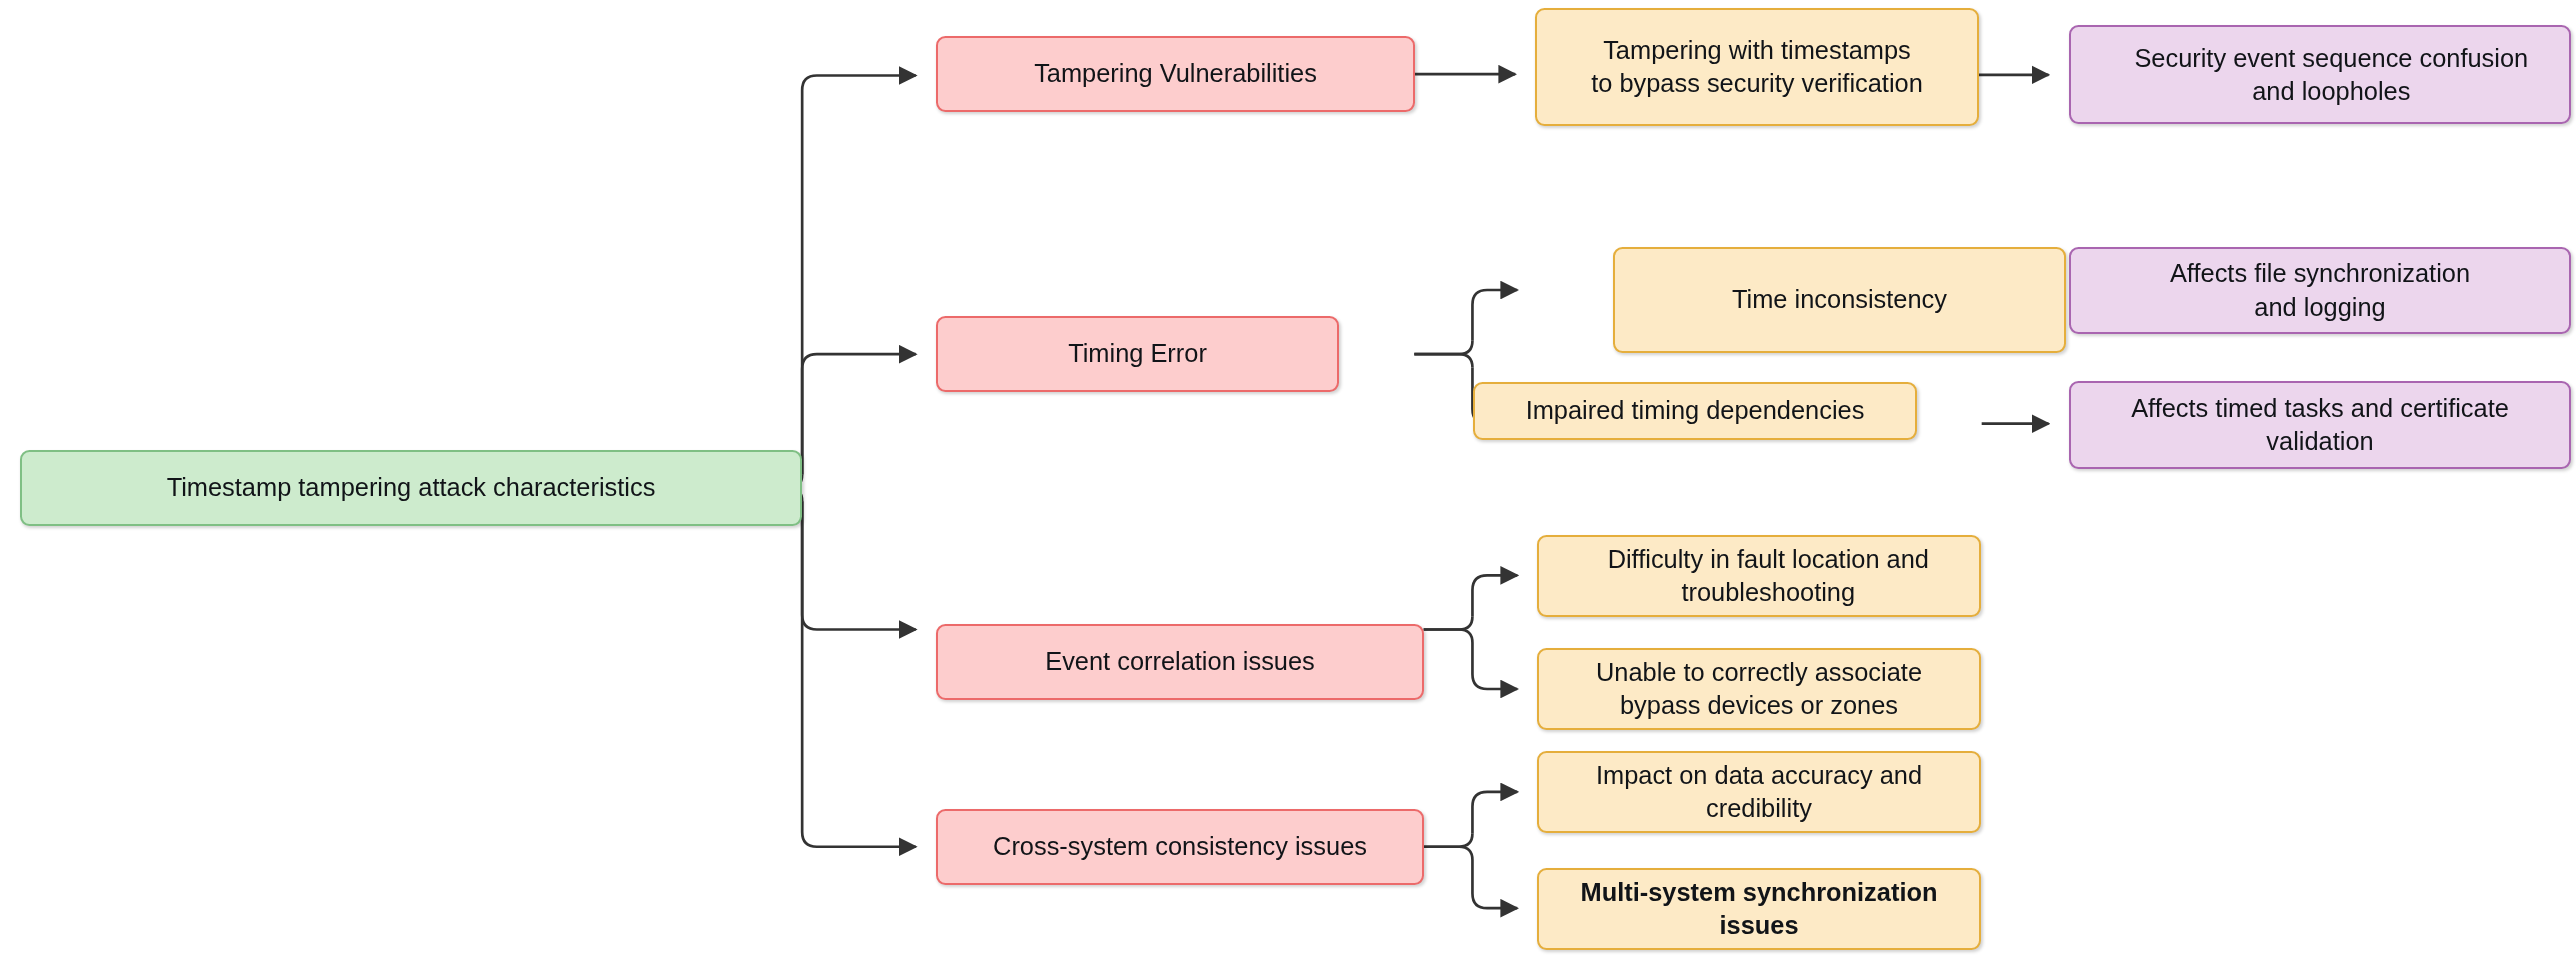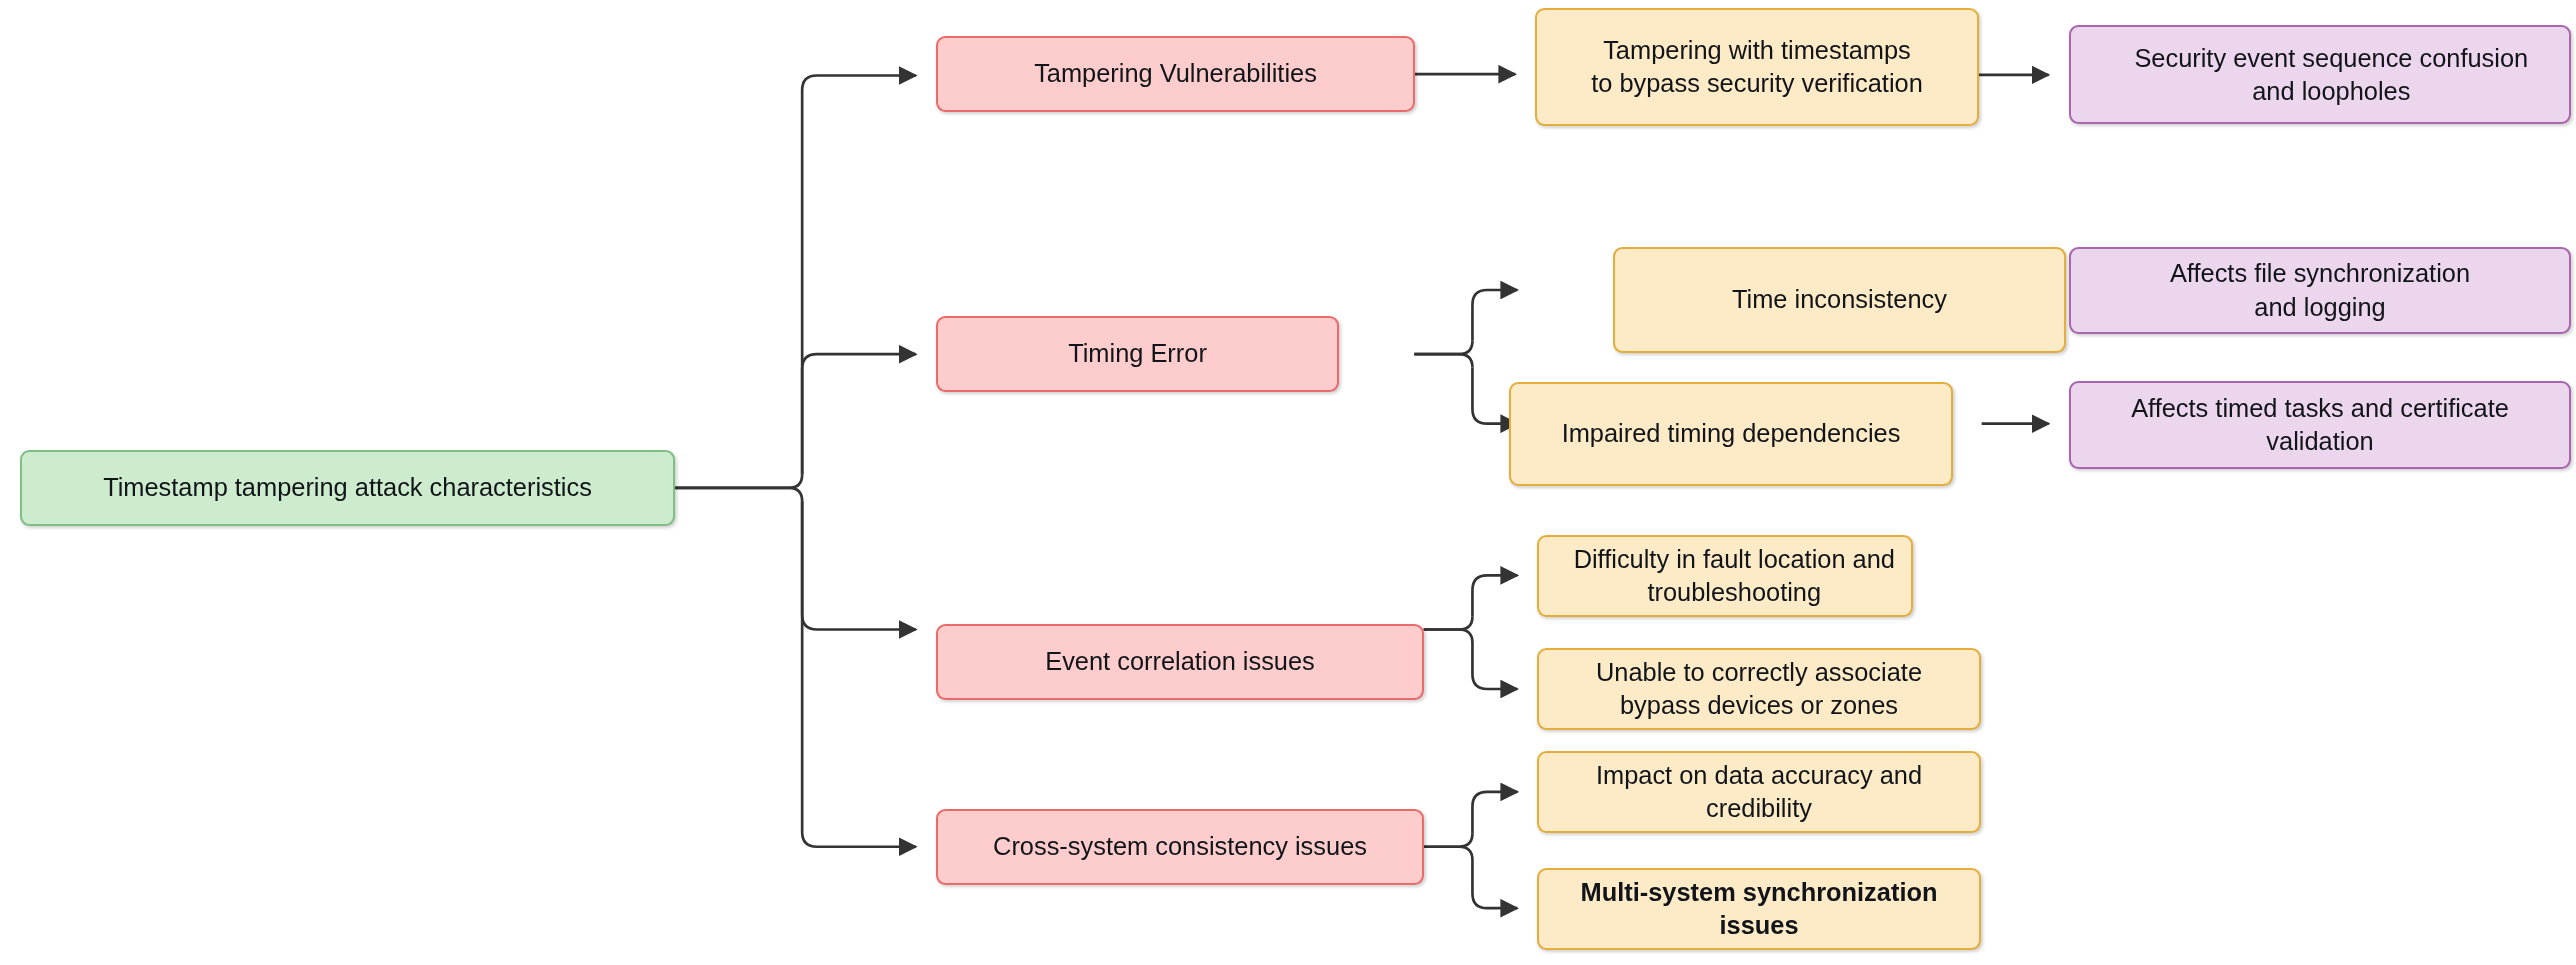--- a/index.html
+++ b/index.html
@@ -84,37 +84,37 @@
     <path d="M 2130 942 L 2183 942 Q 2203 942 2203 962" stroke="#333333" stroke-width="4" fill="none"></path>
     <path d="M 2203 922 L 2203 883 Q 2203 861 2225 861 L 2270 861" stroke="#333333" stroke-width="4" fill="none" marker-end="url(#arrow)"></path>
     <path d="M 2203 962 L 2203 1009 Q 2203 1031 2225 1031 L 2270 1031" stroke="#333333" stroke-width="4" fill="none" marker-end="url(#arrow)"></path>
 
     <path d="M 2130 1267 L 2183 1267 Q 2203 1267 2203 1247" stroke="#333333" stroke-width="4" fill="none"></path>
     <path d="M 2130 1267 L 2183 1267 Q 2203 1267 2203 1287" stroke="#333333" stroke-width="4" fill="none"></path>
     <path d="M 2203 1247 L 2203 1207 Q 2203 1185 2225 1185 L 2270 1185" stroke="#333333" stroke-width="4" fill="none" marker-end="url(#arrow)"></path>
     <path d="M 2203 1287 L 2203 1337 Q 2203 1359 2225 1359 L 2270 1359" stroke="#333333" stroke-width="4" fill="none" marker-end="url(#arrow)"></path>
   </svg>
 
-  <div class="node root" style="left:20px; top:450px; width:655px; height:76px;">Timestamp tampering attack characteristics</div>
+  <div class="node root" style="left:20px; top:450px; width:782px; height:76px;">Timestamp tampering attack characteristics</div>
 
   <div id="nodes">
       <div class="node cat" style="left: 936px; top: 36px; width: 479px; height: 76px;">Tampering Vulnerabilities</div>
       <div class="node detail" style="left: 1535px; top: 8px; width: 444px; height: 118px;">Tampering with timestamps
 to bypass security verification</div>
       <div class="node impact" style="left: 2069px; top: 25.4px; width: 502px; height: 99px; padding-left: 36px;">Security event sequence confusion
 and loopholes</div>
       <div class="node cat" style="left: 936px; top: 316px; width: 403px; height: 76px;">Timing Error</div>
       <div class="node detail" style="left: 1613px; top: 247px; width: 453px; height: 106px;">Time inconsistency</div>
       <div class="node impact" style="left: 2069px; top: 247px; width: 502px; height: 87px;">Affects file synchronization
 and logging</div>
-      <div class="node detail" style="left: 1509px; top: 382px; width: 444px; height: 104px;">Impaired timing dependencies</div>
+      <div class="node detail" style="left: 1473px; top: 382px; width: 444px; height: 58px;">Impaired timing dependencies</div>
       <div class="node impact" style="left: 2069px; top: 381px; width: 502px; height: 88px;">Affects timed tasks and certificate
 validation</div>
       <div class="node cat" style="left: 936px; top: 592px; width: 488px; height: 76px; margin-top: 32px;">Event correlation issues</div>
-      <div class="node detail" style="left: 1537px; top: 535px; width: 376px; height: 82px; padding-left: 32px;">Difficulty in fault location and
+      <div class="node detail" style="left: 1537px; top: 535px; width: 444px; height: 82px; padding-left: 32px;">Difficulty in fault location and
 troubleshooting</div>
       <div class="node detail" style="left: 1537px; top: 648px; width: 444px; height: 82px;">Unable to correctly associate
 bypass devices or zones</div>
       <div class="node cat" style="left: 936px; top: 809px; width: 488px; height: 76px;">Cross-system consistency issues</div>
       <div class="node detail" style="left: 1537px; top: 751px; width: 444px; height: 82px;">Impact on data accuracy and
 credibility</div>
       <div class="node detail" style="left: 1537px; top: 868px; width: 444px; height: 82px; font-weight: bold;">Multi-system synchronization
 issues</div>
     </div>
 </div>

